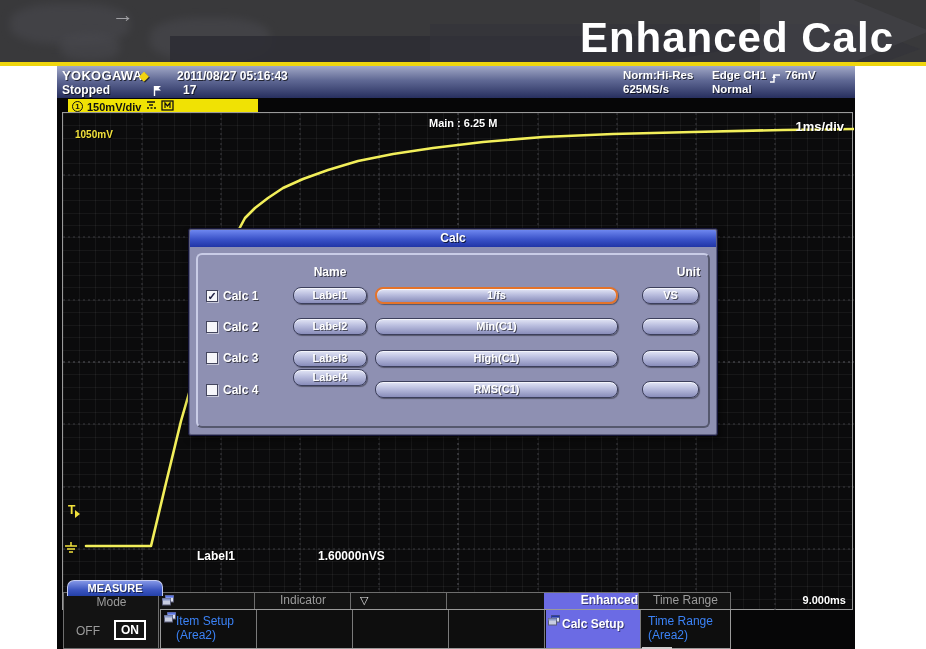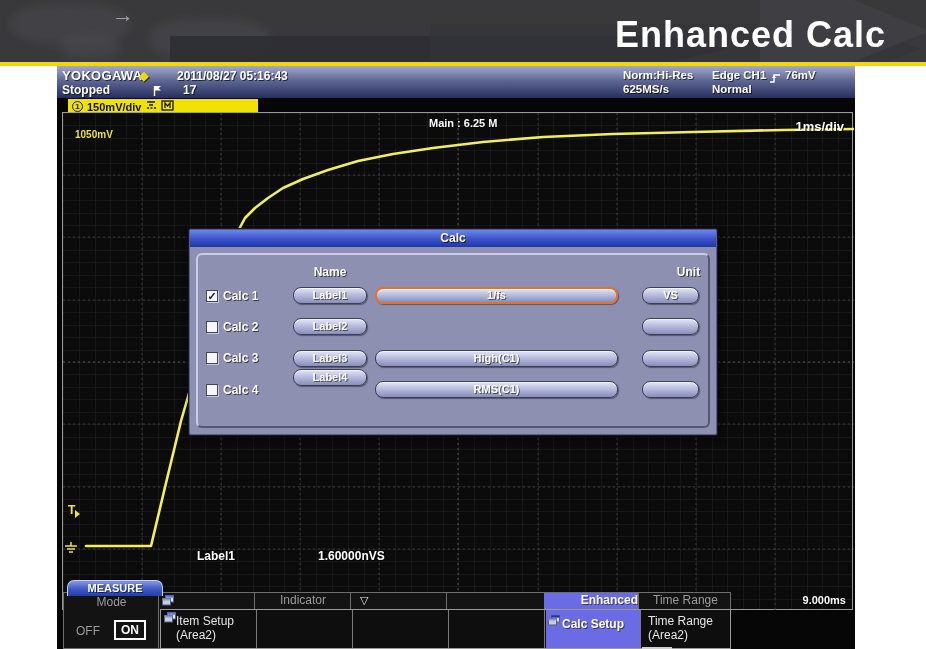--- a/index.html
+++ b/index.html
@@ -1,21 +1,21 @@
 <!DOCTYPE html>
 <html><head>
 <meta charset="utf-8">
 <style>
   * { margin:0; padding:0; box-sizing:border-box; }
   body { background:#ffffff; font-family:"Liberation Sans", sans-serif; }
   .page { position:relative; width:926px; height:649px; background:#ffffff; overflow:hidden; }
 
   
   .banner { position:absolute; left:0; top:0; width:926px; height:62px; background:#39393b; overflow:hidden; }
-  .banner-title { position:absolute; right:40px; top:14px; color:#ffffff; font-size:36px; font-weight:bold; letter-spacing:1px; }
+  .banner-title { position:absolute; right:32px; top:14px; color:#ffffff; font-size:42px; font-weight:bold; letter-spacing:1px; }
   .chev { position:absolute; opacity:.9; }
   .chev1 { left:170px; top:36px; width:560px; height:26px; background:#2d2d34;
            clip-path:polygon(0 0, 88% 0, 100% 50%, 88% 100%, 0 100%); }
   .chev2 { left:430px; top:24px; width:490px; height:50px; background:#32323a; opacity:.65;
            clip-path:polygon(0 0, 86% 0, 100% 50%, 86% 100%, 0 100%); }
   .chev3 { left:760px; top:0; width:170px; height:62px; background:#45454c; opacity:.5;
            clip-path:polygon(0 0, 55% 0, 100% 50%, 55% 100%, 0 100%); }
   .map-blob { position:absolute; background:#4a4a50; filter:blur(4px); opacity:.55; border-radius:40%; }
   .mb1 { left:10px; top:4px; width:120px; height:40px; }
   .mb2 { left:150px; top:18px; width:120px; height:42px; }
@@ -106,21 +106,21 @@
   .sm-top-cell { position:absolute; top:0; height:16px; border-right:1px solid #6e6e6e;
                  color:#9b9b9b; font-size:12px; text-align:center; line-height:15px; overflow:hidden; }
   .sm-top-cell.blue { background:#6b6be4; color:#fff; font-weight:bold; text-shadow:1px 1px 0 rgba(0,0,0,.5); }
   .mode-cell { position:absolute; left:0; top:0; width:95px; height:55px; border-right:1px solid #6e6e6e; color:#9b9b9b; }
   .mode-lbl { position:absolute; left:0; top:2px; width:95px; text-align:center; font-size:12px; }
   .mode-off { position:absolute; left:12px; top:31px; font-size:12px; }
   .mode-on { position:absolute; left:50px; top:27px; border:2px solid #fff; color:#fff; font-size:12px;
              font-weight:bold; padding:0 5px; line-height:16px; }
   .subpanel { position:absolute; left:96px; top:16px; width:571px; height:40px; background:#0e0e0e;
               border:1px solid #9a9a9a; }
-  .sub-cell { position:absolute; top:0; height:38px; border-right:1px solid #7a7a7a; color:#e5e5e5;
+  .sub-cell { position:absolute; top:0; height:38px; border-right:1px solid #7a7a7a; color:#3b82f6;
               font-size:12px; line-height:14px; padding-top:4px; padding-left:6px; overflow:hidden; }
   .sub-cell.blue { background:#6b6be4; color:#fff; font-weight:bold; text-shadow:1px 1px 0 rgba(0,0,0,.5); }
   .tri-icon { color:#e8e8e8; font-size:11px; }
   .win-ic { position:absolute; }
   .next-cut { position:absolute; left:585px; top:581px; width:30px; height:2px; background:#cfcfcf; z-index:6; }
 </style>
 </head>
 <body>
 
 <div class="page">
@@ -230,20 +230,21 @@
 
       <div class="dlg-check" style="top:61px;">✓</div>
       <div class="dlg-rowlbl" style="top:60px;">Calc 1</div>
       <div class="btn3d btn-name" style="top:58px;">Label1</div>
       <div class="btn3d btn-expr btn-selected" style="top:58px;">1/fs</div>
       <div class="btn3d btn-unit" style="top:58px;">VS</div>
 
       <div class="dlg-check" style="top:92px;"></div>
       <div class="dlg-rowlbl" style="top:91px;">Calc 2</div>
       <div class="btn3d btn-name" style="top:89px;">Label2</div>
+      <div class="btn3d btn-expr" style="top:89px;">Min(C1)</div>
       <div class="btn3d btn-unit" style="top:89px;"></div>
 
       <div class="dlg-check" style="top:123px;"></div>
       <div class="dlg-rowlbl" style="top:122px;">Calc 3</div>
       <div class="btn3d btn-name" style="top:121px;">Label3</div>
       <div class="btn3d btn-expr" style="top:121px;">High(C1)</div>
       <div class="btn3d btn-unit" style="top:121px;"></div>
 
       <div class="dlg-check" style="top:155px;"></div>
       <div class="dlg-rowlbl" style="top:154px;">Calc 4</div>

